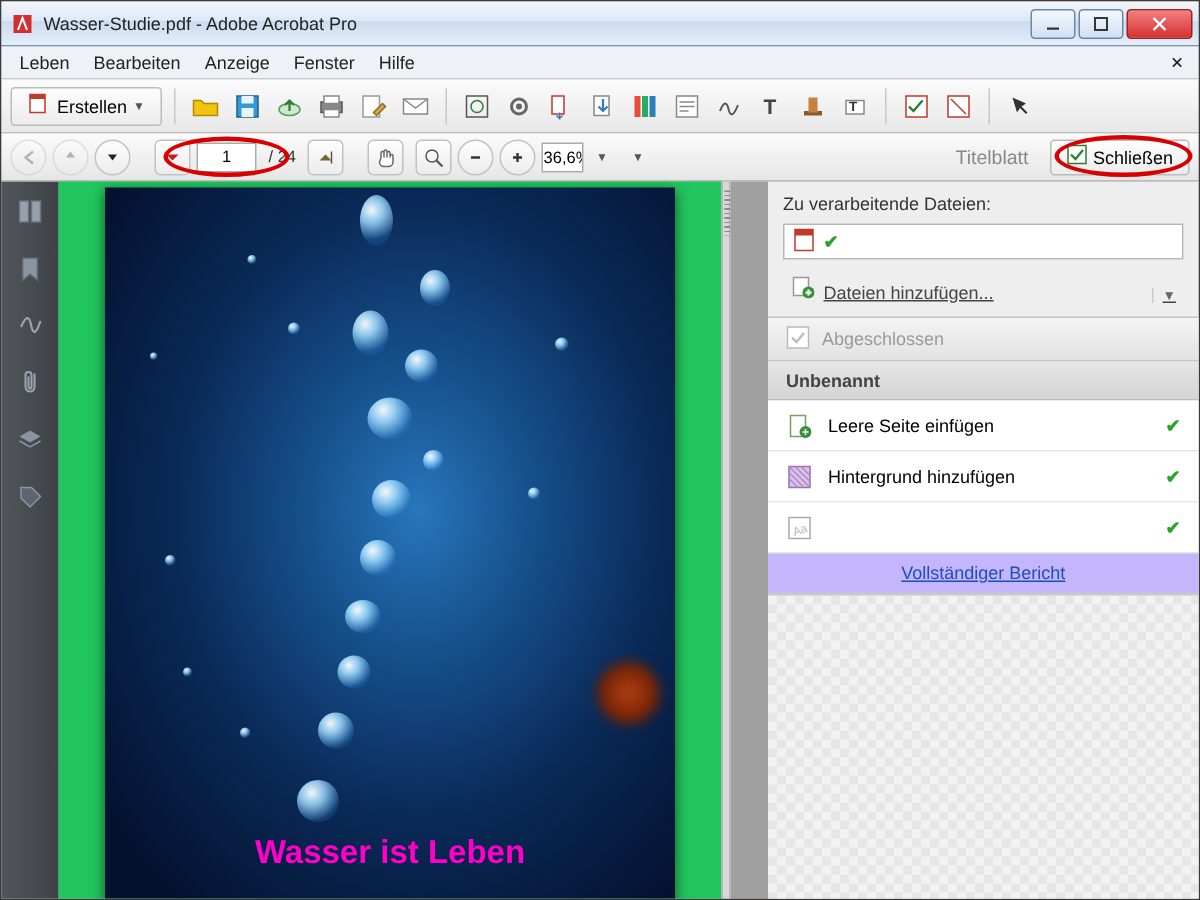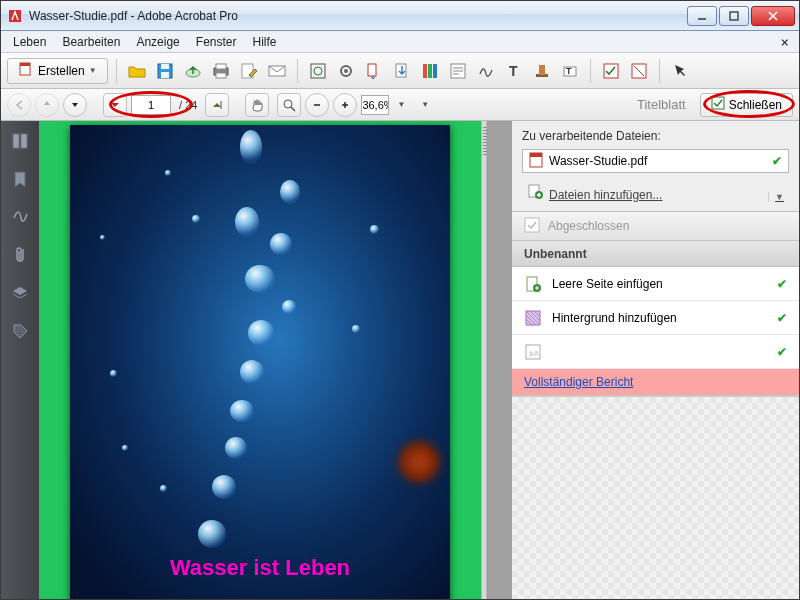--- a/index.html
+++ b/index.html
@@ -45,21 +45,21 @@
   .panel-h { padding: 8px 10px 6px; color: #333; }
   .filebox { margin: 0 10px 6px; height: 24px; border: 1px solid #b7b7b7; background: #fff; display: flex; align-items: center; padding: 0 6px; gap: 6px; }
   .check { color: #28a428; font-weight: bold; }
   .addrow { margin: 0 10px 8px; height: 24px; display: flex; align-items: flex-end; gap: 6px; color: #444; border: 1px solid transparent; padding: 0 4px; text-decoration: underline; }
   .addrow .dd { margin-left: auto; font-size: 9px; color: #666; border-left: 1px solid #ccc; padding-left: 6px; }
   .statusrow { height: 30px; background: linear-gradient(to bottom, #f4f4f4, #e2e2e2); border-top: 1px solid #c4c4c4; border-bottom: 1px solid #c4c4c4; display: flex; align-items: center; padding: 0 12px; gap: 8px; color: #9a9a9a; }
   .secthead { height: 26px; background: linear-gradient(to bottom, #e6e6e6, #d4d4d4); border-bottom: 1px solid #bdbdbd; display: flex; align-items: center; padding: 0 12px; font-weight: bold; color: #444; }
   .actionrow { height: 34px; background: #fff; border-bottom: 1px solid #e4e4e4; display: flex; align-items: center; padding: 0 12px; gap: 10px; }
   .actionrow .ai { width: 18px; height: 18px; display: flex; align-items: center; justify-content: center; }
   .actionrow .check { margin-left: auto; }
-  .reportlink { text-align: left; padding: 6px 12px; color: #1a4fbf; text-decoration: underline; font-size: 12px; background: #fca5a5; border-bottom: 1px solid #c8c8c8;}
+  .reportlink { text-align: center; padding: 6px 12px; color: #1a4fbf; text-decoration: underline; font-size: 12px; background: #c4b5fd; border-bottom: 1px solid #c8c8c8;}
   .panel-fill { flex: 1; background: repeating-conic-gradient(#e6e6e6 0% 25%, #f2f2f2 0% 50%) 0 0/12px 12px; border-top: 1px solid #c9c9c9; }
 </style>
 </head>
 <body>
 
 <div class="window">
 
   <div class="titlebar">
     <span class="app-icon">
       <svg viewBox="0 0 16 16" width="16" height="16">
@@ -370,21 +370,20 @@
         <div class="grip"></div>
       </div>
 
     <div class="panel">
       <div class="panel-h">Zu verarbeitende Dateien:</div>
       <div class="filebox">
         <span><svg width="14" height="16">
               <rect x="1" y="1" width="12" height="14" fill="#fff" stroke="#c0392b"></rect>
               <rect x="1" y="1" width="12" height="4" fill="#c0392b"></rect>
             </svg></span>
-        <span style="flex:1">Wasser-Studie.pdf</span>
         <span class="check">✔</span>
       </div>
       <div class="addrow">
         <span><svg width="16" height="16">
               <rect x="2" y="2" width="10" height="12" fill="#fff" stroke="#999"></rect>
               <circle cx="12" cy="12" r="4" fill="#3a8f3a"></circle>
               <line x1="12" y1="10" x2="12" y2="14" stroke="#fff" stroke-width="1.5"></line>
               <line x1="10" y1="12" x2="14" y2="12" stroke="#fff" stroke-width="1.5"></line>
             </svg></span>
         <span>Dateien hinzufügen...</span>

